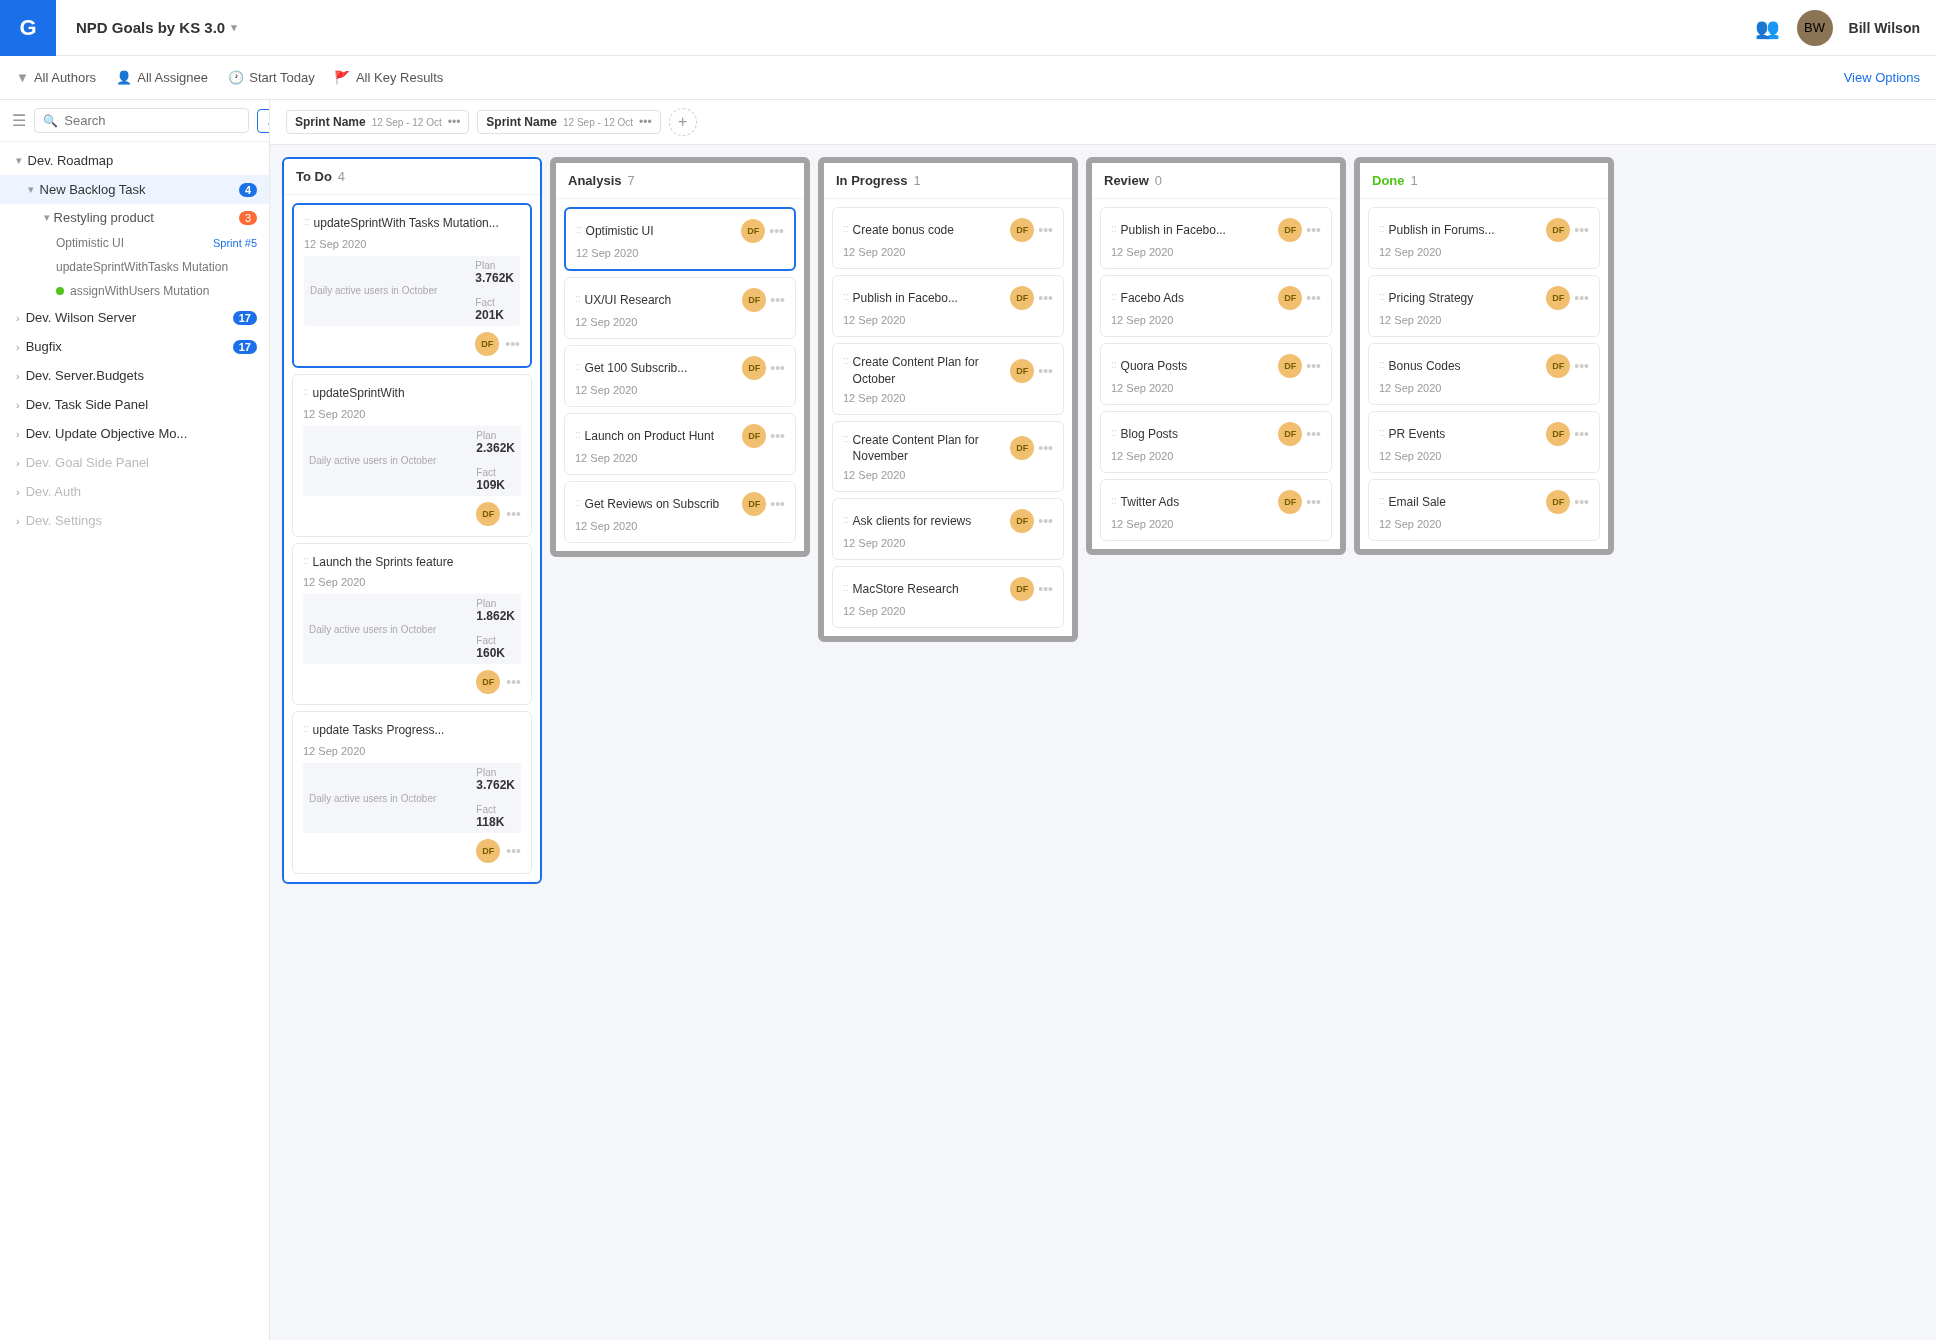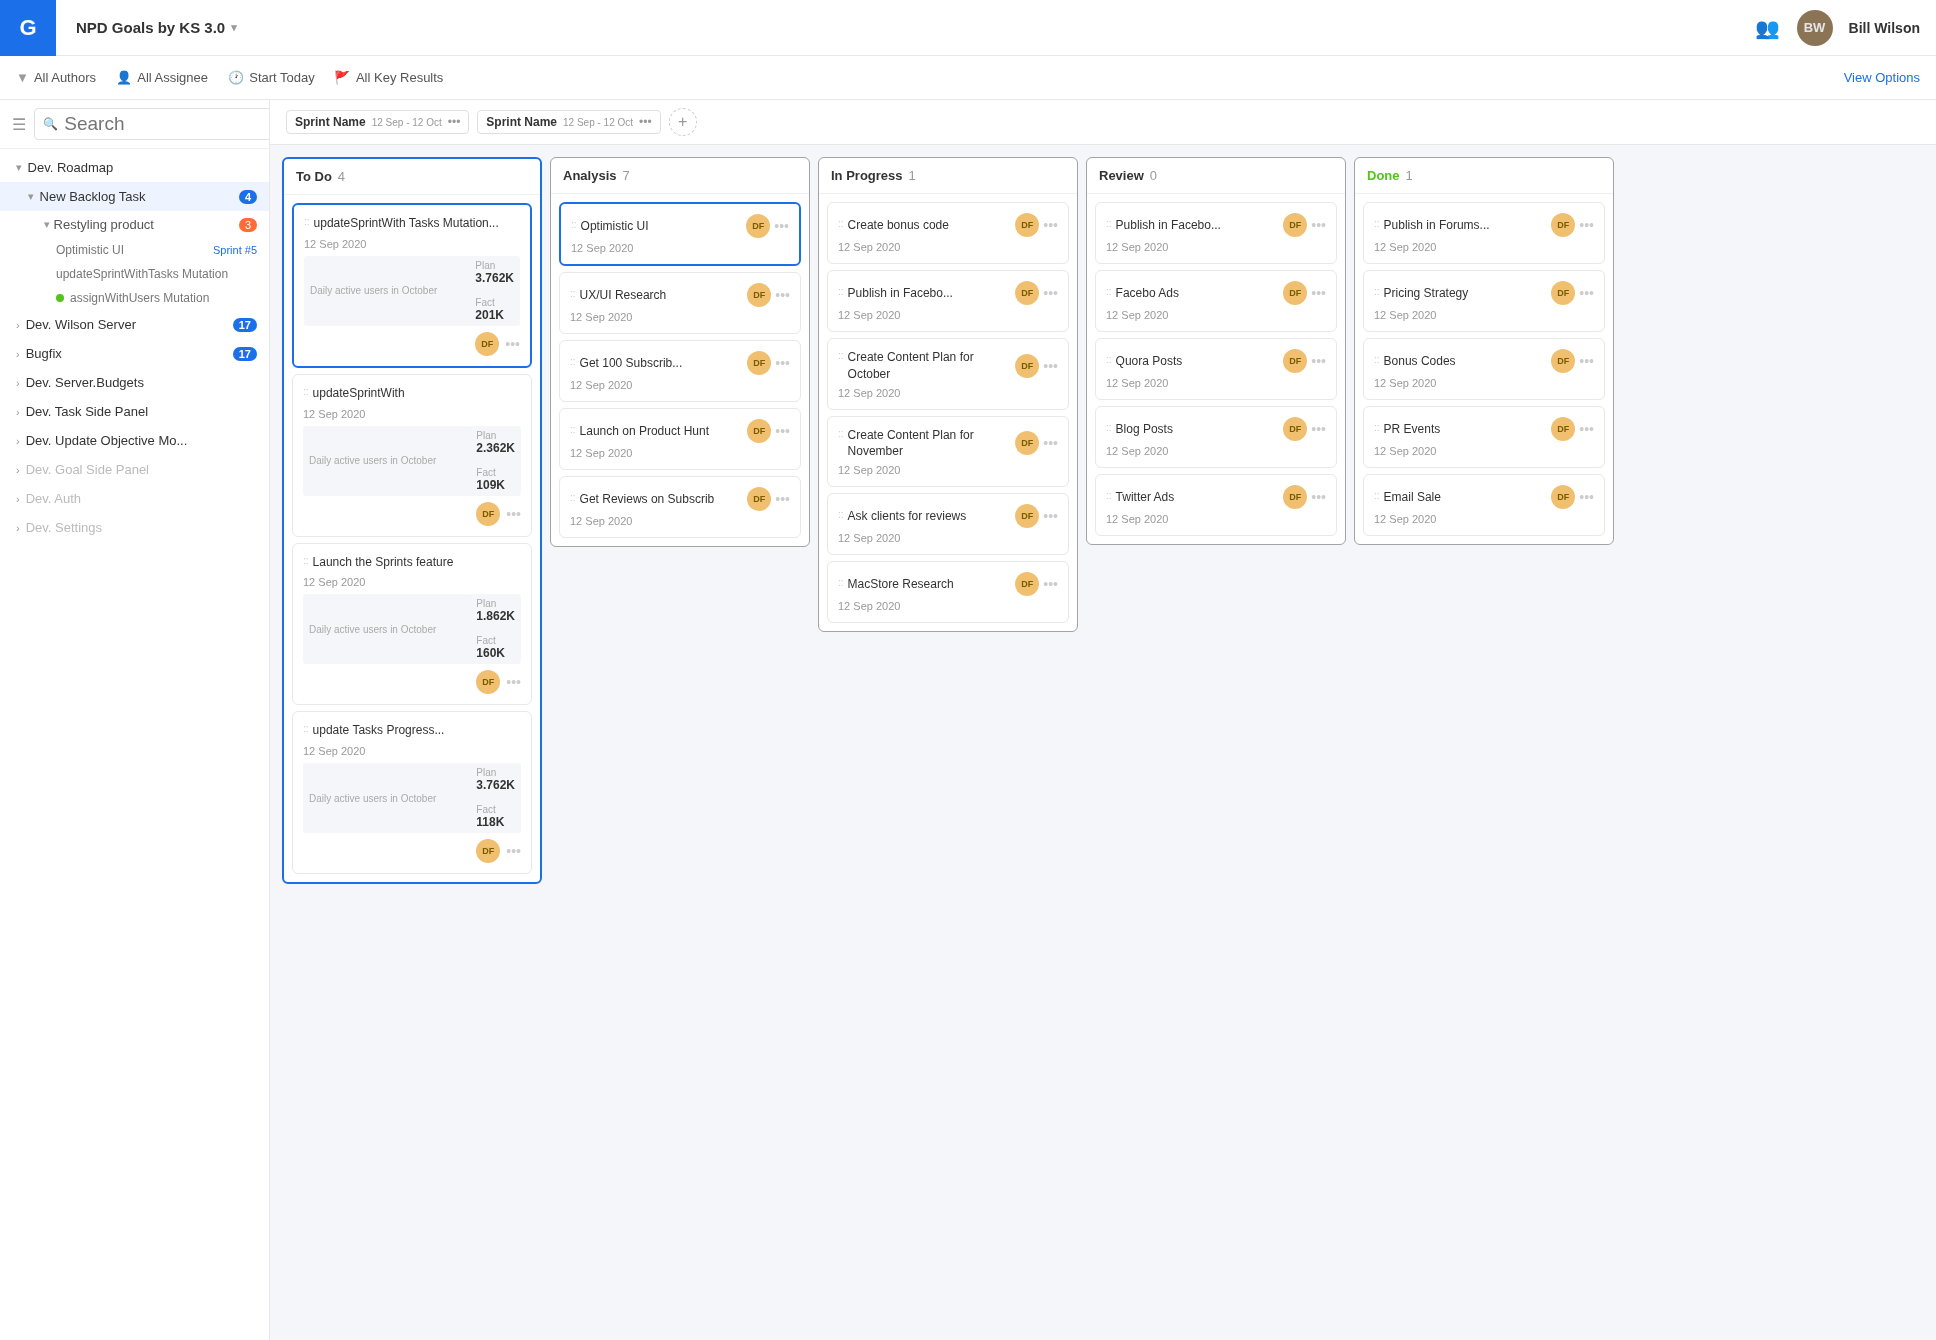--- a/index.html
+++ b/index.html
@@ -22,21 +22,21 @@
     .project-title .chevron { color: #999; font-size: 11px; }
     .nav-links { display: flex; gap: 0; margin-left: 80px; }
     .nav-link {
       padding: 0 18px; height: 56px; display: flex; align-items: center; font-size: 14px; color: #666; cursor: pointer; border-bottom: 2px solid transparent;
     }
     .nav-link.active { color: #1b6fe8; border-bottom: 2px solid #1b6fe8; }
     .nav-right { margin-left: auto; display: flex; align-items: center; gap: 16px; }
     .team-icon { font-size: 20px; color: #999; cursor: pointer; }
     .user-avatar {
       width: 36px; height: 36px; border-radius: 50%; background: #8b7355; display: flex; align-items: center; justify-content: center;
-      color: #e5e5e5; font-size: 13px; font-weight: 700;
+      color: #000000; font-size: 13px; font-weight: 400;
     }
     .user-name { font-size: 14px; font-weight: 600; color: #333; }
 
     
     .filter-bar {
       display: flex; align-items: center; background: #fff; border-bottom: 1px solid #e8e8e8;
       height: 44px; padding: 0 16px; gap: 20px;
     }
     .filter-item {
       display: flex; align-items: center; gap: 5px; font-size: 13px; color: #555; cursor: pointer;
@@ -53,21 +53,21 @@
       display: flex; flex-direction: column; flex-shrink: 0; overflow-y: auto;
     }
     .sidebar-top {
       display: flex; align-items: center; padding: 8px 12px; border-bottom: 1px solid #f0f0f0; gap: 8px;
     }
     .hamburger { color: #999; cursor: pointer; font-size: 16px; }
     .search-box {
       flex: 1; display: flex; align-items: center; border: 1px solid #e0e0e0; border-radius: 4px;
       padding: 4px 8px; gap: 6px; background: #fff;
     }
-    .search-box input { border: none; outline: none; font-size: 19px; color: #333; flex: 1; background: transparent; }
+    .search-box input { border: none; outline: none; font-size: 13px; color: #333; flex: 1; background: transparent; }
     .search-icon { color: #999; font-size: 12px; }
     .add-btn {
       background: #fff; border: 1px solid #1b6fe8; color: #1b6fe8; padding: 4px 10px;
       border-radius: 4px; font-size: 12px; cursor: pointer; white-space: nowrap;
     }
 
     .sidebar-items { padding: 4px 0; flex: 1; }
     .sidebar-group { }
     .sidebar-group-header {
       display: flex; align-items: center; padding: 7px 12px 7px 16px; cursor: pointer;
@@ -103,21 +103,21 @@
     .sprint-chip .name { font-weight: 600; color: #333; }
     .sprint-chip .dots { color: #999; cursor: pointer; }
     .add-sprint-btn {
       width: 28px; height: 28px; border: 1px dashed #ccc; border-radius: 50%;
       display: flex; align-items: center; justify-content: center; color: #999; cursor: pointer; font-size: 16px;
     }
 
     .board-columns { display: flex; flex: 1; overflow-x: auto; padding: 12px 12px; gap: 8px; align-items: flex-start; }
 
     .board-column {
-      background: #fff; border: 1px solid #a3a3a3; border-radius: 6px;
+      background: #fff; border: 6px solid #a3a3a3; border-radius: 6px;
       min-width: 220px; flex: 1; max-width: 260px; display: flex; flex-direction: column;
     }
     .board-column.highlighted { border: 2px solid #1b6fe8; }
     .column-header {
       display: flex; align-items: center; padding: 10px 12px; border-bottom: 1px solid #f0f0f0;
       font-size: 13px; font-weight: 600; color: #333; gap: 6px;
     }
     .column-header .col-count { color: #999; font-weight: 400; }
     .column-header.done-color { color: #52c41a; }
     .column-body { padding: 8px; display: flex; flex-direction: column; gap: 6px; flex: 1; }

